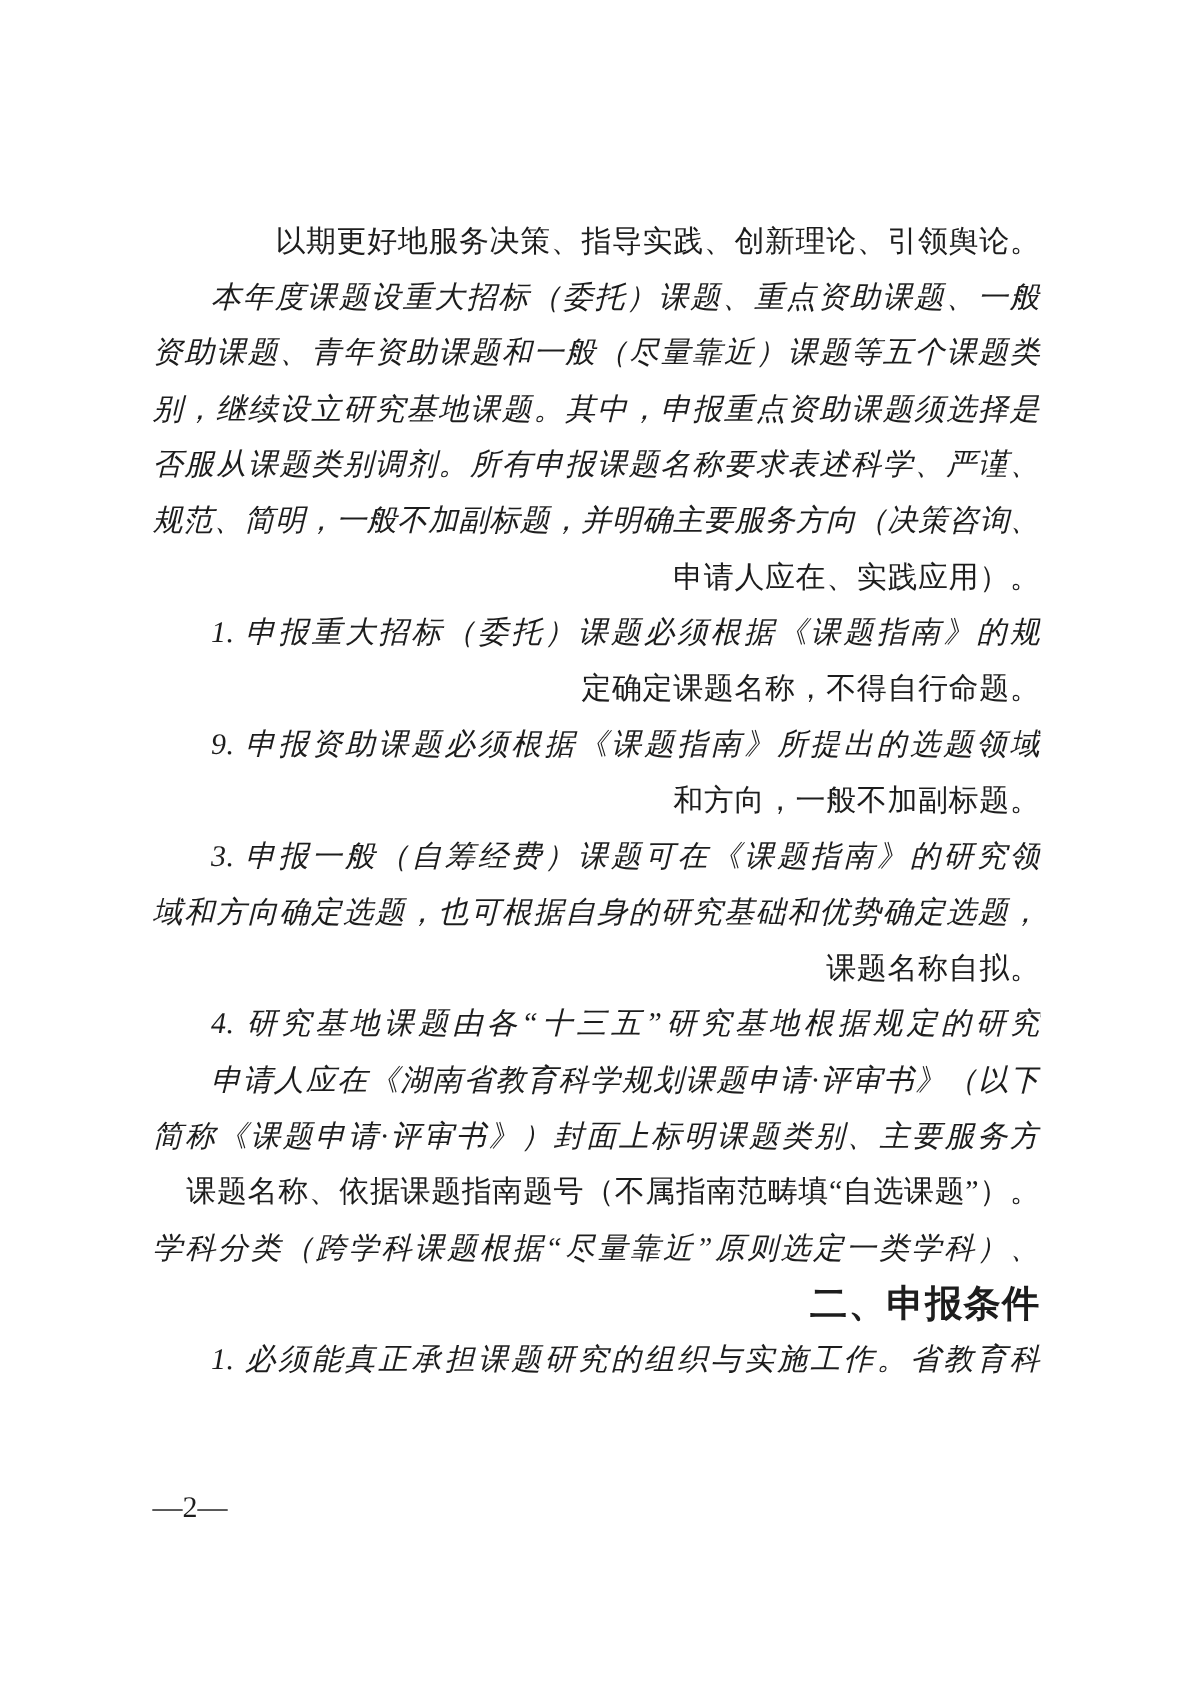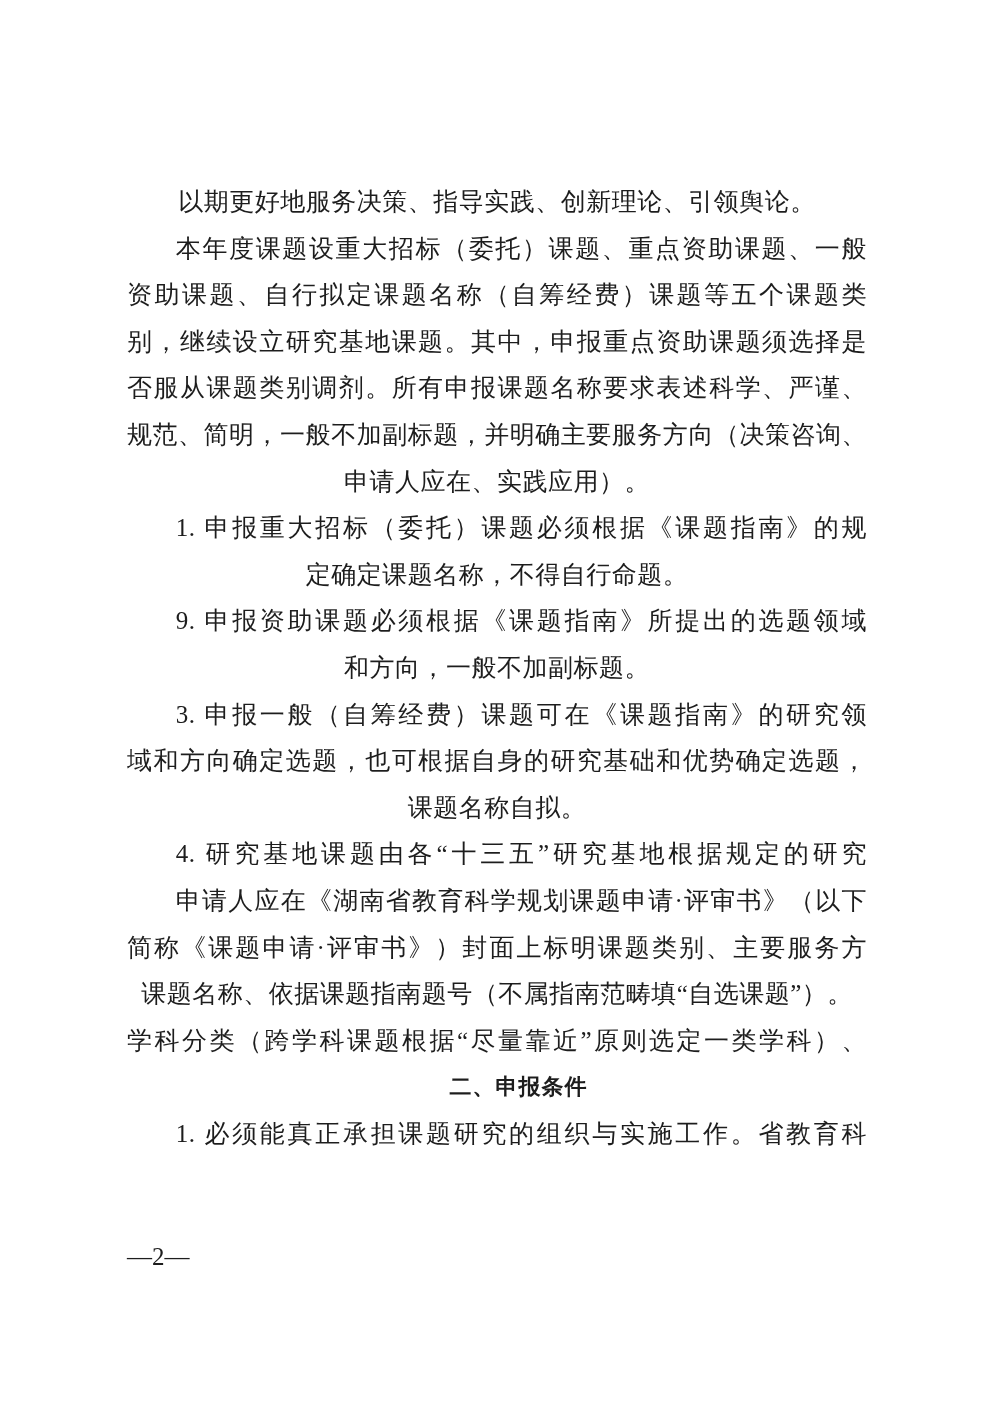--- a/index.html
+++ b/index.html
@@ -29,33 +29,34 @@
     height: 46.6px;
     line-height: 46.6px;
     overflow: hidden;
     letter-spacing: 0.5px;
   }
   
   .just {
     text-align: justify;
     text-align-last: justify;
     text-justify: inter-character;
+    font-style: italic;
   }
   
   .end {
-    text-align: center;
+    text-align: right;
   }
   
   .indent {
     text-indent: 1.95em;
   }
   .heading {
     font-family: "Liberation Sans", "DejaVu Sans", sans-serif;
     font-weight: bold;
-    font-size: 22px;
+    font-size: 31px;
     letter-spacing: 1px;
   }
   .page-number {
     position: absolute;
     left: 127px;
     top: 1242px;
     height: 30px;
     line-height: 30px;
     font-size: 25px;
     color: #1d1d1d;
@@ -63,21 +64,21 @@
   }
 </style>
 </head>
 <body>
 
 <div class="page">
 
   <div class="doc-content">
     <div class="line end">以期更好地服务决策、指导实践、创新理论、引领舆论。</div>
     <div class="line indent just">本年度课题设重大招标（委托）课题、重点资助课题、一般</div>
-    <div class="line just">资助课题、自行拟定课题名称（自筹经费）课题等五个课题类</div>
+    <div class="line just">资助课题、青年资助课题和一般（尽量靠近）课题等五个课题类</div>
     <div class="line just">别，继续设立研究基地课题。其中，申报重点资助课题须选择是</div>
     <div class="line just">否服从课题类别调剂。所有申报课题名称要求表述科学、严谨、</div>
     <div class="line just">规范、简明，一般不加副标题，并明确主要服务方向（决策咨询、</div>
     <div class="line end">申请人应在、实践应用）。</div>
     <div class="line indent just">1. 申报重大招标（委托）课题必须根据《课题指南》的规</div>
     <div class="line end">定确定课题名称，不得自行命题。</div>
     <div class="line indent just">9. 申报资助课题必须根据《课题指南》所提出的选题领域</div>
     <div class="line end">和方向，一般不加副标题。</div>
     <div class="line indent just">3. 申报一般（自筹经费）课题可在《课题指南》的研究领</div>
     <div class="line just">域和方向确定选题，也可根据自身的研究基础和优势确定选题，</div>

